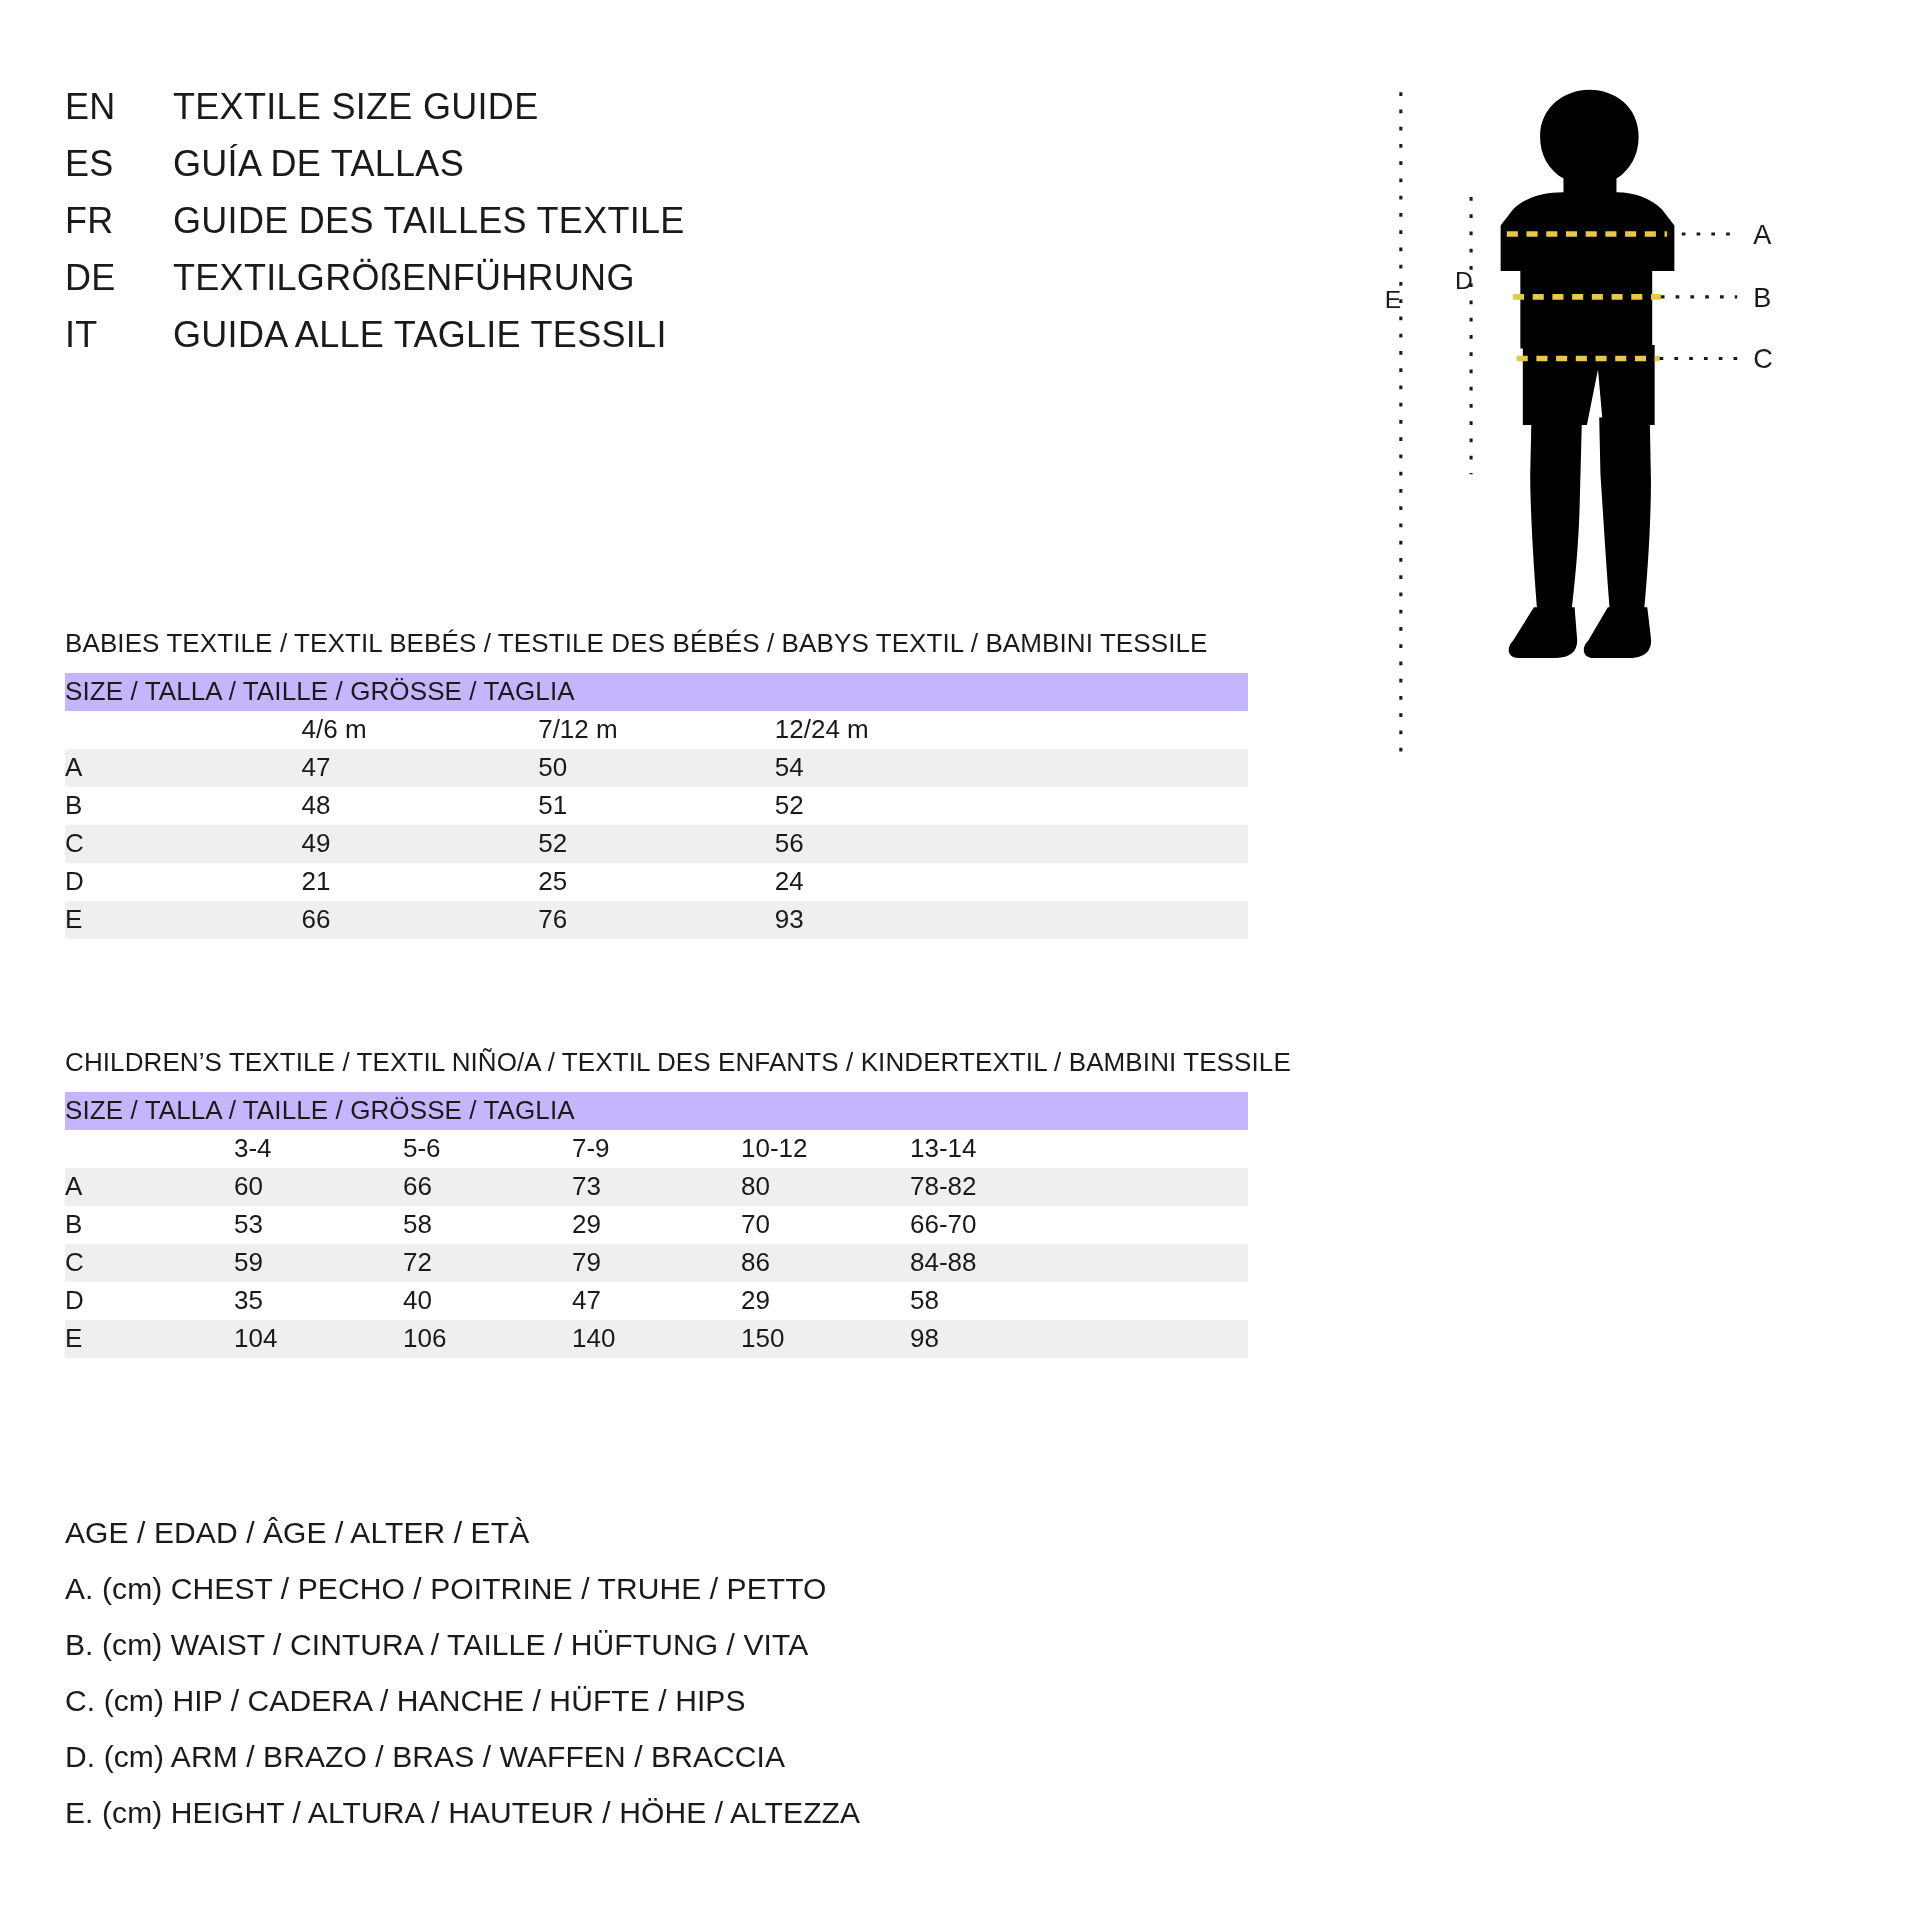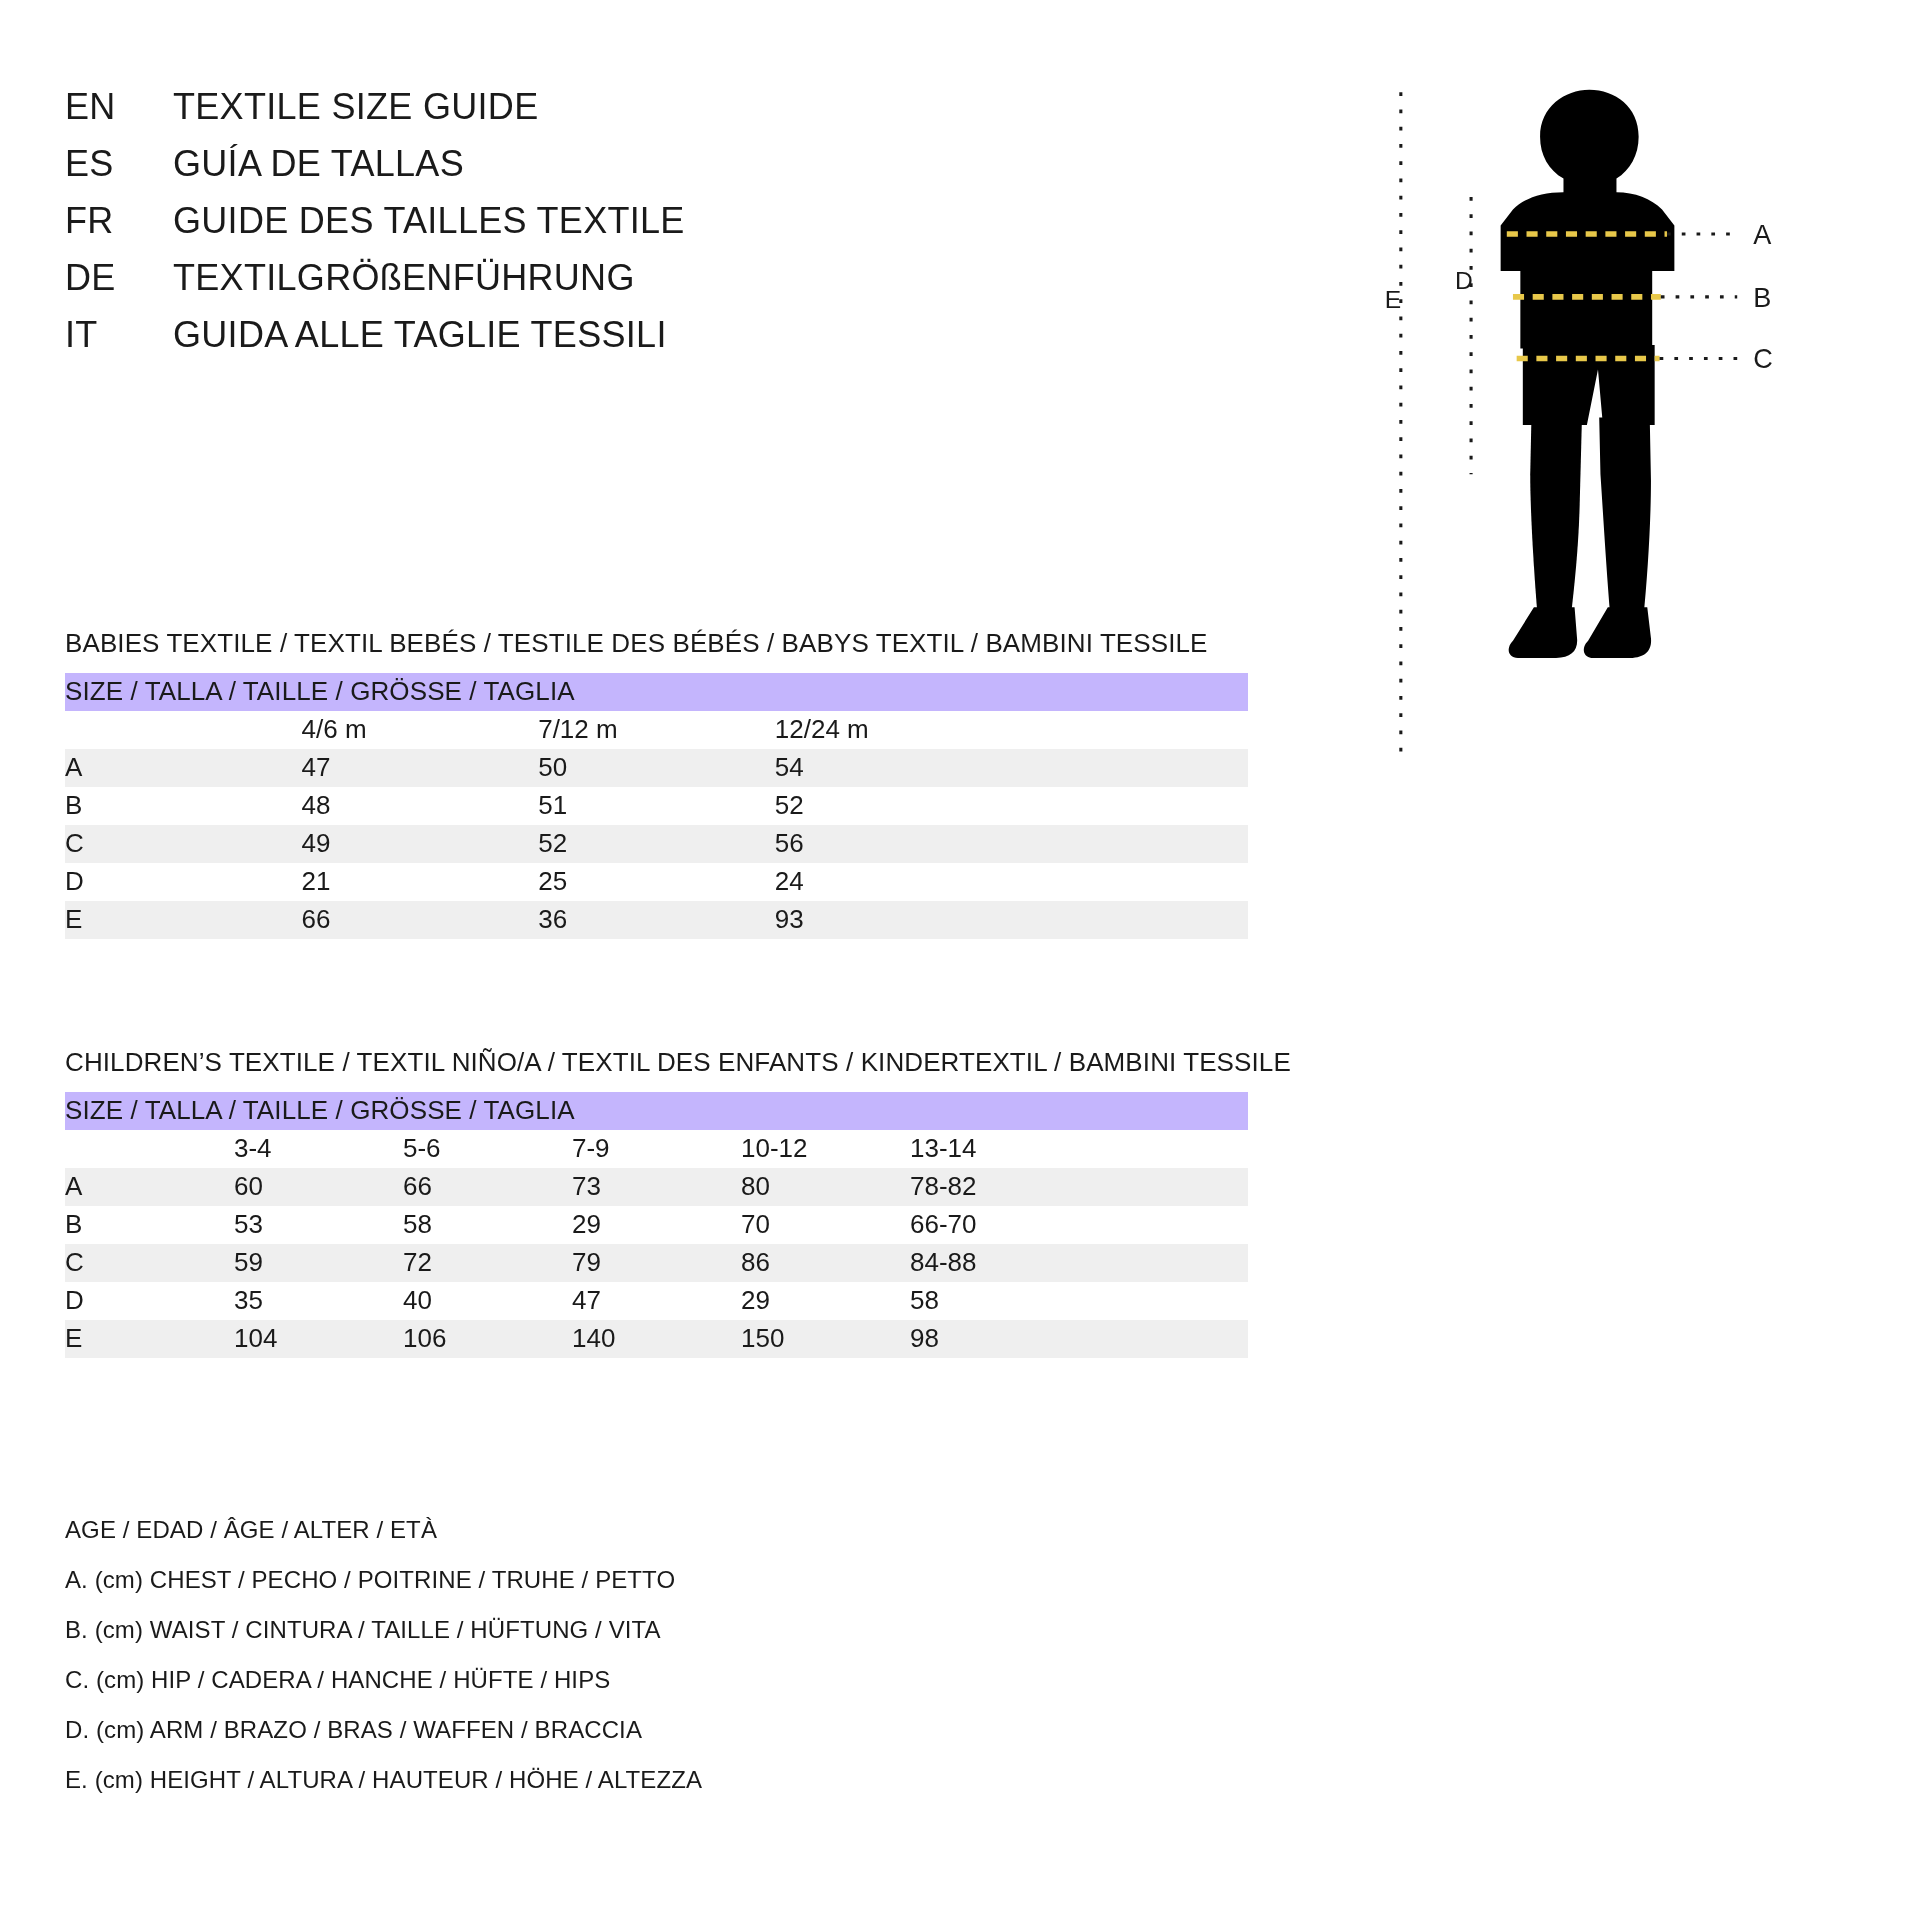--- a/index.html
+++ b/index.html
@@ -119,21 +119,21 @@
   .size-head { padding-left: 62px; }
 
   
   .legend {
     position: absolute;
     left: 65px;
     top: 1516px;
     width: 1356px;
   }
   .legend-row {
-    font-size: 24px;
+    font-size: 30px;
     color: #1a1a1a;
     margin-bottom: 22px;
     white-space: nowrap;
     letter-spacing: 0.1px;
   }
 </style>
 </head>
 <body>
 
 <div class="page">
@@ -245,21 +245,21 @@
         <tr class="row-plain">
           <td class="c-label">D</td>
           <td class="c-val val-indent">21</td>
           <td class="c-val val-indent">25</td>
           <td class="c-val val-indent">24</td>
           <td class="c-tail"></td>
         </tr>
         <tr class="row-alt">
           <td class="c-label">E</td>
           <td class="c-val val-indent">66</td>
-          <td class="c-val val-indent">36</td>
+          <td class="c-val val-indent">76</td>
           <td class="c-val val-indent">93</td>
           <td class="c-tail"></td>
         </tr>
       </tbody>
     </table>
   </div>
 
   <div class="section section-children">
     <div class="section-title">CHILDREN’S TEXTILE / TEXTIL NIÑO/A / TEXTIL DES ENFANTS / KINDERTEXTIL / BAMBINI TESSILE</div>
     <table class="size-table children">

